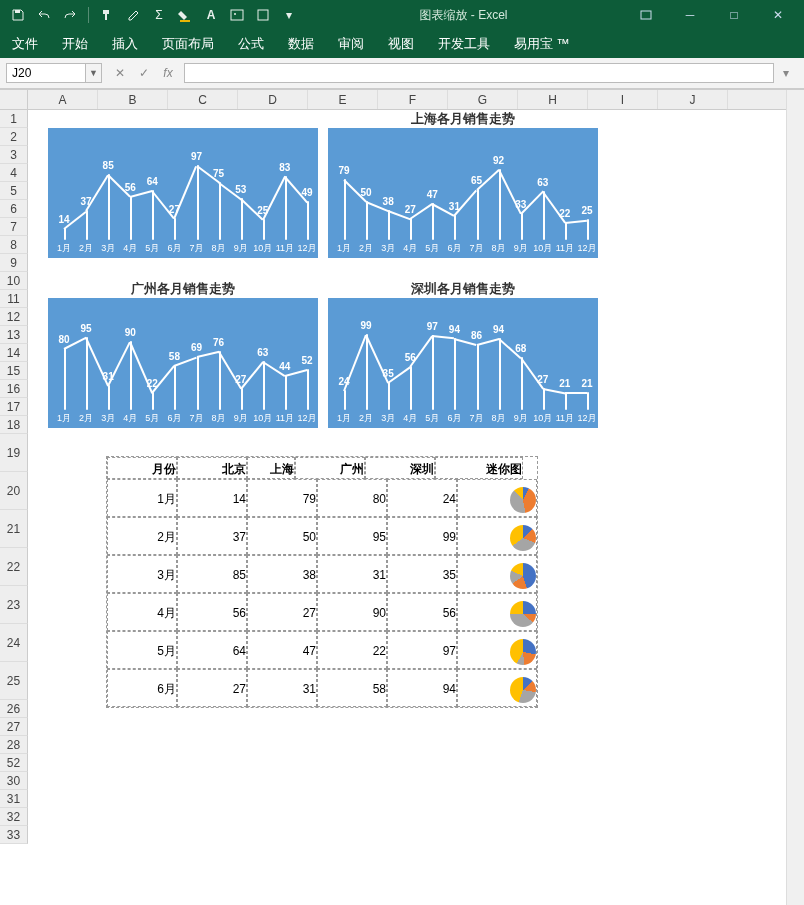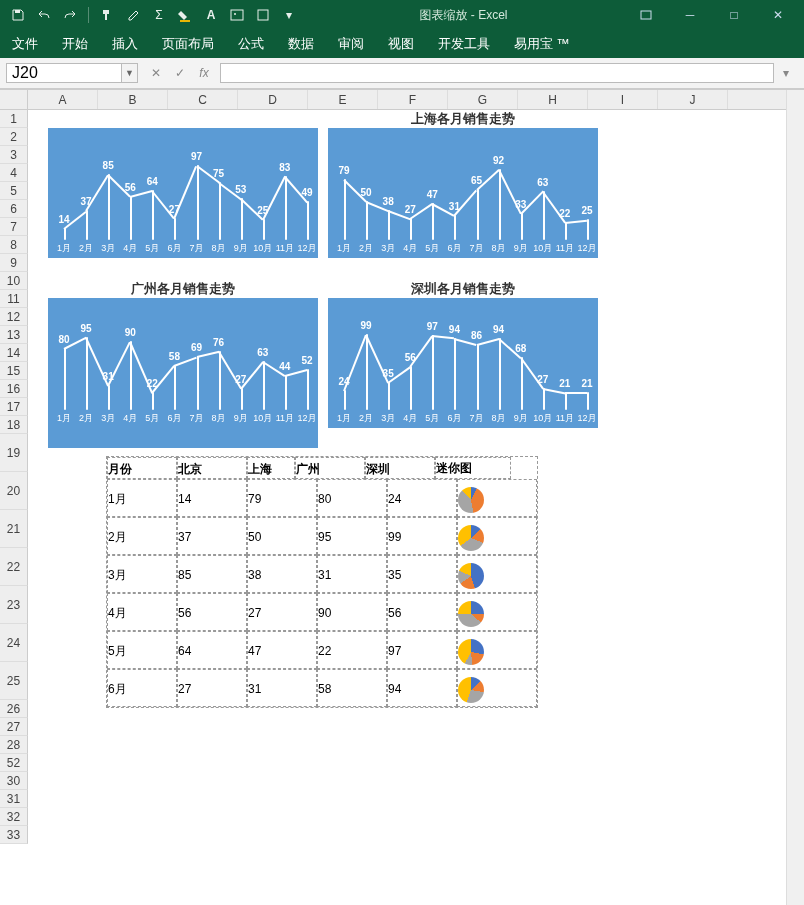--- a/index.html
+++ b/index.html
@@ -14,21 +14,21 @@
 .win-btn{width:40px;height:28px;display:flex;align-items:center;justify-content:center;cursor:pointer;color:#cde;}
 
 .ribbon{height:28px;background:#0d5c39;display:flex;align-items:center;color:#fff;font-size:13px;}
 .tab{padding:0 12px;height:28px;display:flex;align-items:center;cursor:pointer;}
 .tell{margin-left:auto;display:flex;gap:8px;align-items:center;padding-right:8px;}
 .tell span{font-size:12px;cursor:pointer;}
 .share-btn{background:#0a4a2d;padding:4px 8px;border-radius:2px;}
 
 .fbar-wrap{background:#f3f3f3;border-bottom:1px solid #ccc;padding:4px 0;}
 .fbar{height:22px;display:flex;align-items:center;background:#f3f3f3;padding:2px 6px;}
-.name-box{width:116px;height:20px;background:#fff;border:1px solid #bbb;font-size:16px;padding:0 5px;display:flex;align-items:center;}
+.name-box{width:80px;height:20px;background:#fff;border:1px solid #bbb;font-size:12px;padding:0 5px;display:flex;align-items:center;}
 .name-arrow{width:16px;height:20px;border:1px solid #bbb;border-left:none;display:flex;align-items:center;justify-content:center;color:#666;font-size:9px;}
 .fx-area{display:flex;align-items:center;margin-left:6px;}
 .fx-btn{width:24px;height:20px;display:flex;align-items:center;justify-content:center;color:#888;font-size:12px;}
 .fx-input{flex:1;height:20px;border:1px solid #bbb;background:#fff;margin-left:4px;}
 
 .sheet-wrap{position:relative;border-top:1px solid #ccc;}
 .colheads{height:20px;display:flex;background:#eee;border-bottom:1px solid #ccc;font-size:12px;color:#444;}
 .corner{width:28px;border-right:1px solid #ccc;background:#eee;}
 .ch{border-right:1px solid #ddd;text-align:center;line-height:20px;}
 .rowheads{position:absolute;left:0;top:20px;width:28px;background:#eee;font-size:12px;color:#444;}
@@ -37,21 +37,21 @@
 
 .chart{position:absolute;background:#5b9bd5;color:#fff;font-size:11px;padding:4px;}
 .chart-title{text-align:center;font-weight:bold;color:#333;font-size:13px;position:absolute;top:-18px;width:100%;left:0;}
 .chart-body{position:relative;height:100%;}
 .chartbar{position:absolute;width:2px;background:#fff;border-radius:2px;}
 .chartlabel{position:absolute;font-size:10px;font-weight:bold;color:#fff;transform:translateX(-50%);}
 .chartxlabel{position:absolute;font-size:9px;color:#fff;transform:translateX(-50%) rotate(0deg);white-space:nowrap;}
 .chartline{position:absolute;height:2px;background:#fff;transform-origin:left center;}
 
 .dtable{position:absolute;border:1px dashed #999;font-size:12px;}
-.dth,.dtd{border:1px dashed #999;text-align:left;}
+.dth,.dtd{border:1px dashed #999;text-align:right;}
 .dth{font-weight:bold;height:22px;line-height:22px;}
 .dtd{height:38px;line-height:38px;}
 .spark{width:26px;height:26px;border-radius:50%;display:inline-block;vertical-align:middle;position:relative;overflow:hidden;}
 .scroll-v{position:absolute;right:0;top:0;width:18px;height:100%;background:#f0f0f0;border-left:1px solid #ddd;}
 </style>
 </head>
 <body>
 
 <div class="titlebar">
   <div class="qat">
@@ -297,21 +297,21 @@
           <div class="chartline" style="left: 78.2609px; top: 85.75px; width: 26.6989px; transform: rotate(-34.1818deg);"></div>
           <div class="chartline" style="left: 100.348px; top: 70.75px; width: 25.1363px; transform: rotate(28.5155deg);"></div>
           <div class="chartline" style="left: 122.435px; top: 82.75px; width: 33.7355px; transform: rotate(-49.1024deg);"></div>
           <div class="chartline" style="left: 144.522px; top: 57.25px; width: 29.9649px; transform: rotate(-42.5156deg);"></div>
           <div class="chartline" style="left: 166.609px; top: 37px; width: 49.456px; transform: rotate(63.4744deg);"></div>
           <div class="chartline" style="left: 188.696px; top: 81.25px; width: 31.5291px; transform: rotate(-45.5308deg);"></div>
           <div class="chartline" style="left: 210.783px; top: 58.75px; width: 37.8602px; transform: rotate(54.3113deg);"></div>
           <div class="chartline" style="left: 232.87px; top: 89.5px; width: 22.2013px; transform: rotate(-5.81666deg);"></div>
         </div>
       </div>
-      <div class="chart" style="left: 20px; top: 188px; width: 270px; height: 150px;">
+      <div class="chart" style="left: 20px; top: 188px; width: 270px; height: 130px;">
         <div class="chart-title">广州各月销售走势</div>
         <div class="chart-body">
           <div class="chartbar" style="left: 12px; top: 46px; height: 62px;"></div>
           <div class="chartlabel" style="left: 12px; top: 32px;">80</div>
           <div class="chartxlabel" style="left: 12px; top: 110px;">1月</div>
           <div class="chartbar" style="left: 34.087px; top: 34.75px; height: 73.25px;"></div>
           <div class="chartlabel" style="left: 34.087px; top: 20.75px;">95</div>
           <div class="chartxlabel" style="left: 34.087px; top: 110px;">2月</div>
           <div class="chartbar" style="left: 56.1739px; top: 82.75px; height: 25.25px;"></div>
           <div class="chartlabel" style="left: 56.1739px; top: 68.75px;">31</div>
@@ -408,21 +408,21 @@
           <div class="chartline" style="left: 232.87px; top: 90.25px; width: 22.087px; transform: rotate(0deg);"></div>
         </div>
       </div>
       <div class="dtable" style="left: 78px; top: 346px;">
         <div style="display: flex;">
           <div class="dth" style="width: 70px;">月份</div>
           <div class="dth" style="width: 70px;">北京</div>
           <div class="dth" style="width: 48px;">上海</div>
           <div class="dth" style="width: 70px;">广州</div>
           <div class="dth" style="width: 70px;">深圳</div>
-          <div class="dth" style="width: 76px; font-family: Liberation Mono, monospace;">迷你图</div>
+          <div class="dth" style="width: 88px;">迷你图</div>
         </div>
         <div style="display: flex;">
           <div class="dtd" style="width: 70px;">1月</div>
           <div class="dtd" style="width: 70px;">14</div>
           <div class="dtd" style="width: 70px;">79</div>
           <div class="dtd" style="width: 70px;">80</div>
           <div class="dtd" style="width: 70px;">24</div>
           <div class="dtd" style="width: 80px;"><div class="spark" style="background: conic-gradient(rgb(68, 114, 196) 0deg, rgb(68, 114, 196) 25.5838deg, rgb(237, 125, 49) 25.5838deg, rgb(237, 125, 49) 169.949deg, rgb(165, 165, 165) 169.949deg, rgb(165, 165, 165) 316.142deg, rgb(255, 192, 0) 316.142deg, rgb(255, 192, 0) 360deg);"><div style="position: absolute; inset: 0px; font-size: 7px; display: flex; align-items: center; justify-content: center; color: rgb(51, 51, 51);">北上广深</div></div></div>
         </div>
         <div style="display: flex;">

